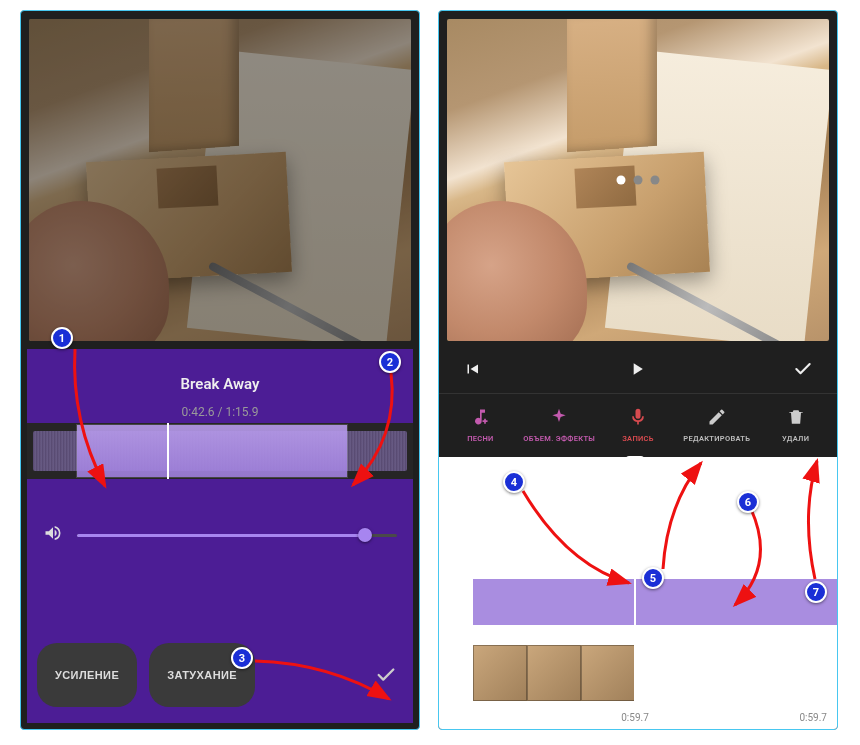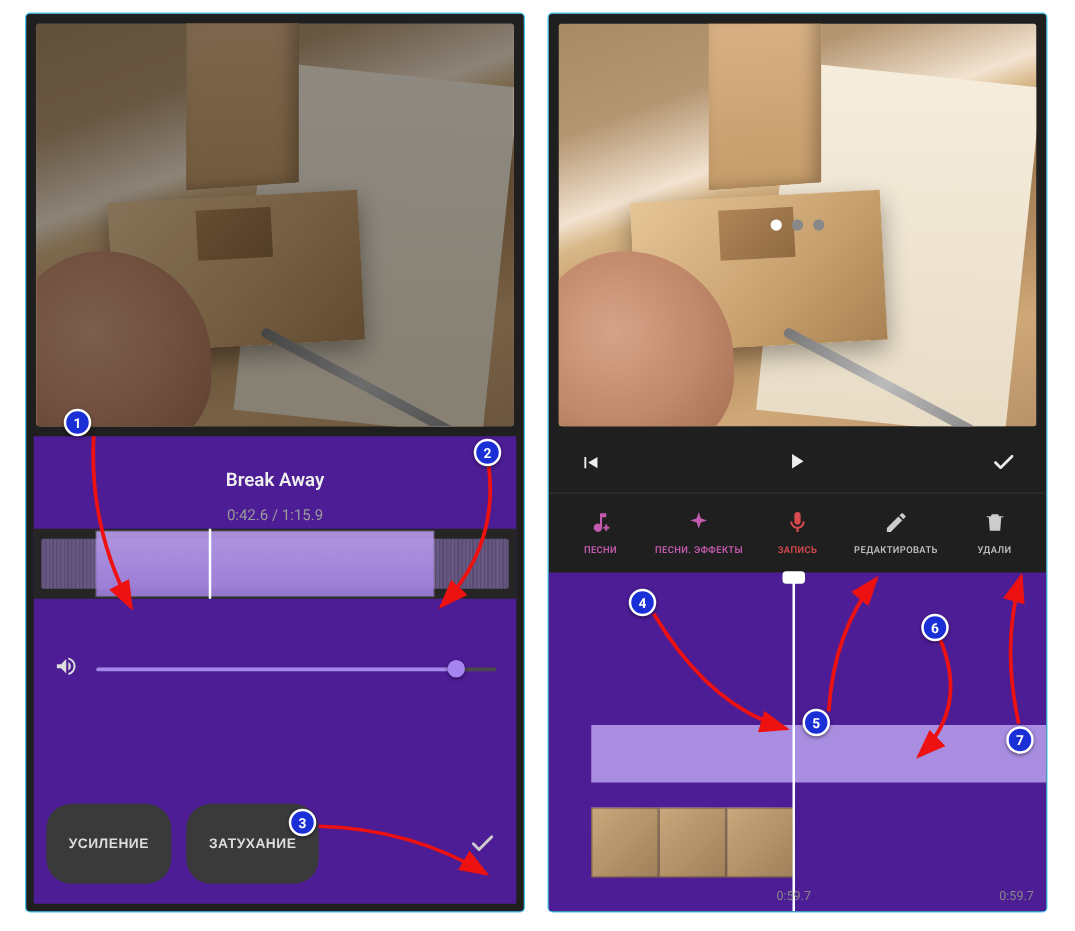--- a/index.html
+++ b/index.html
@@ -168,21 +168,21 @@
     padding: 4px 0;
   }
   .tool-item.red { color:#d84a4f; }
   .tool-item.pink { color:#c35aae;align-items:center; }
   .tool-item .ic { width:22px; height:22px; display:flex; align-items:center; justify-content:center; }
   .tool-item svg { width:20px; height:20px; }
 
   .timeline {
     flex:1;
     position:relative;
-    background:#4c1d95;
+    background:#ffffff;
     margin-top:6px;
   }
   .tl-playhead {
     position:absolute; left:195px; top:0; bottom:0; width:2px; background:#fff;
   }
   .tl-playhead::before {
     content:""; position:absolute; top:-1px; left:50%; transform:translateX(-50%);
     width:18px; height:10px; border-radius:3px; background:#fff;
   }
   .audio-track {
@@ -332,21 +332,21 @@
             </svg>
           </span>
         <span>ПЕСНИ</span>
       </div>
       <div class="tool-item pink">
         <span class="ic">
             <svg viewBox="0 0 24 24" fill="#c35aae">
               <path d="M12 2l2 6 6 2-6 2-2 6-2-6-6-2 6-2z"></path>
             </svg>
           </span>
-        <span>ПЕСНИ. ЭФФЕКТЫ</span>
+        <span>ОБЪЕМ. ЭФФЕКТЫ</span>
       </div>
       <div class="tool-item red">
         <span class="ic">
             <svg viewBox="0 0 24 24" fill="#d84a4f">
               <path d="M12 14a3 3 0 0 0 3-3V5a3 3 0 0 0-6 0v6a3 3 0 0 0 3 3zm5-3a5 5 0 0 1-10 0H5a7 7 0 0 0 6 6.92V21h2v-3.08A7 7 0 0 0 19 11h-2z"></path>
             </svg>
           </span>
         <span>ЗАПИСЬ</span>
       </div>
       <div class="tool-item">

